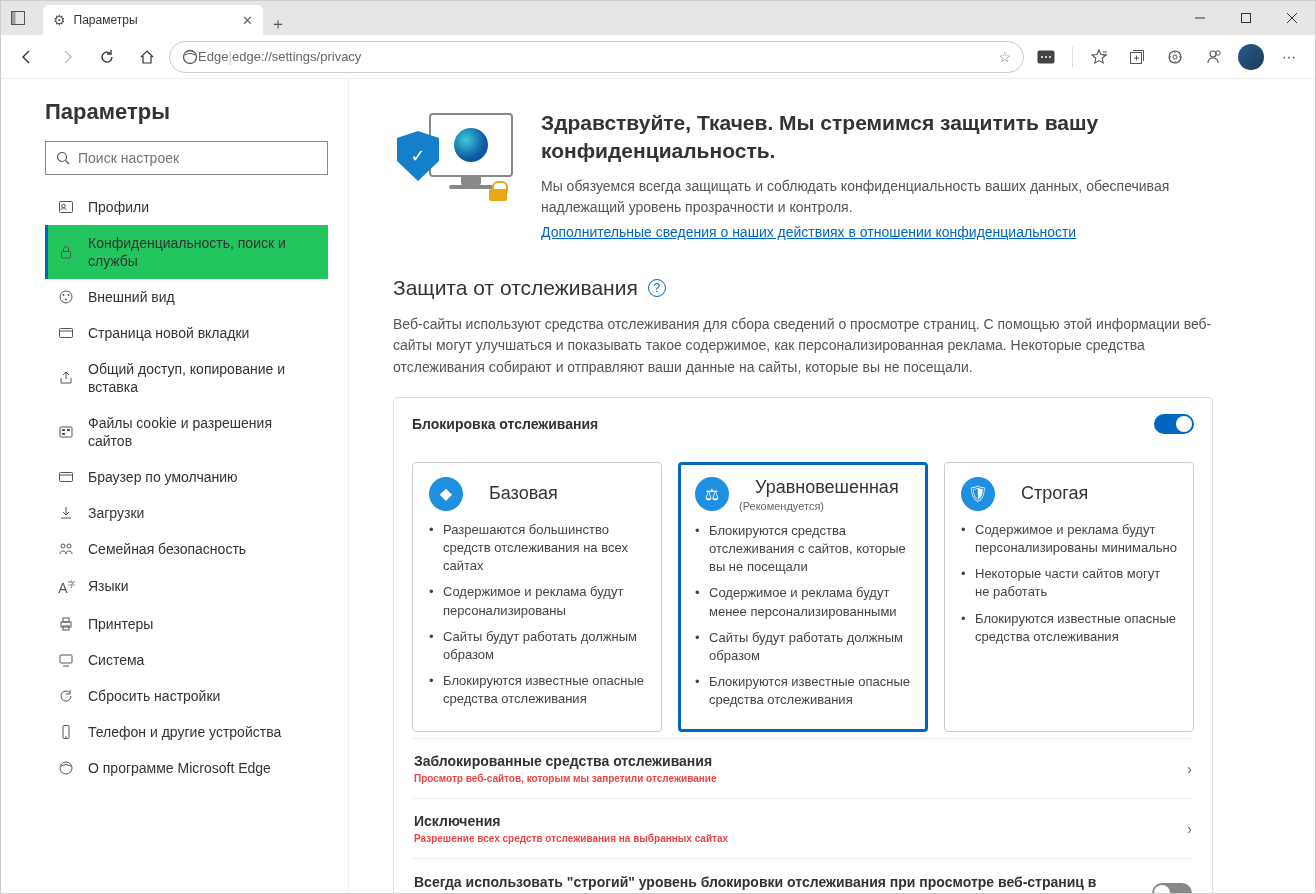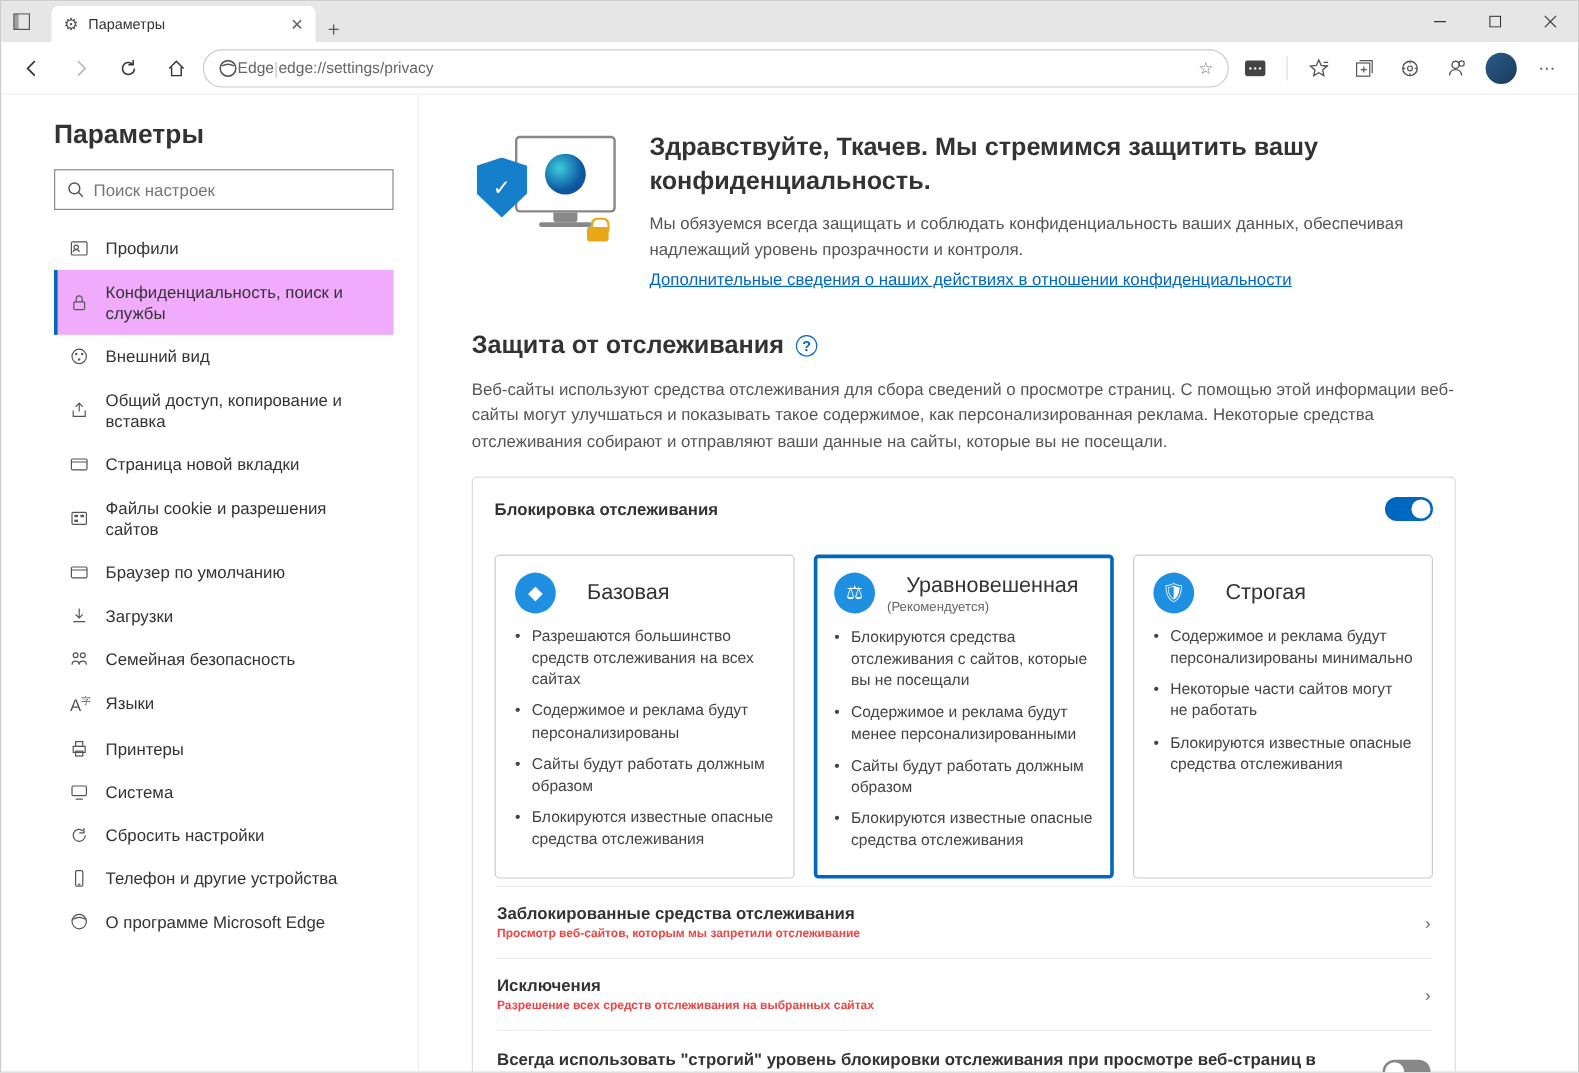--- a/index.html
+++ b/index.html
@@ -29,39 +29,39 @@
 .toolbar-right { display: flex; align-items: center; gap: 2px; }
 .tsep { width: 1px; height: 20px; background: #ddd; margin: 0 6px; }
 .avatar { width: 26px; height: 26px; border-radius: 50%; background: linear-gradient(135deg,#2a5b8b,#1a3a5b); }
 .content { flex: 1; display: flex; overflow: hidden; }
 .sidebar { width: 348px; border-right: 1px solid #eee; padding: 20px 20px 20px 44px; overflow-y: auto; }
 .side-h { font-size: 22px; font-weight: 600; margin-bottom: 16px; }
 .search { border: 1px solid #888; height: 34px; display: flex; align-items: center; padding: 0 10px; gap: 8px; margin-bottom: 14px; }
 .search input { border: none; outline: none; flex: 1; font-size: 14px; }
 .nav { list-style: none; }
 .nav li { display: flex; align-items: center; gap: 12px; padding: 9px 10px; font-size: 14px; color: #333; cursor: default; border-left: 3px solid transparent; }
-.nav li.active { background: #f0abfc; border-left-color: #0067c0; }
+.nav li.active { background: #22c55e; border-left-color: #0067c0; }
 .nav li .nico { width: 18px; text-align: center; color: #555; flex-shrink: 0; line-height: 18px; }
 .nav li span.lbl { line-height: 18px; }
 .main { flex: 1; overflow-y: auto; padding: 30px 100px 30px 0; }
 .main-inner { max-width: 820px; margin-left: 44px; }
 .hero { display: flex; gap: 28px; margin-bottom: 36px; }
 .hero-graphic { width: 120px; height: 90px; position: relative; flex-shrink: 0; }
 .monitor { position: absolute; right: 0; top: 4px; width: 84px; height: 64px; border: 2px solid #888; border-radius: 4px; background: #fff; display:flex; align-items:center; justify-content:center; }
 .monitor::after { content:""; position:absolute; bottom:-10px; left:50%; transform:translateX(-50%); width:20px; height:8px; background:#888; border-radius: 0 0 2px 2px; }
 .monitor::before { content:""; position:absolute; bottom:-14px; left:50%; transform:translateX(-50%); width:44px; height:4px; background:#888; border-radius: 2px; }
 .edge-logo { width:34px; height:34px; border-radius:50%; background: radial-gradient(circle at 35% 35%, #3ccbda 0%, #0c59a4 60%, #114a8b 100%); }
 .shield { position:absolute; left:4px; top:22px; width:42px; height:50px; background:#167fcc; clip-path: polygon(50% 0, 100% 14%, 100% 60%, 50% 100%, 0 60%, 0 14%); display:flex; align-items:center; justify-content:center; color:#fff; font-size:18px; }
 .lock { position:absolute; right:6px; bottom:-2px; width:18px; height:20px; }
 .lock::before{content:"";position:absolute;top:0;left:3px;width:12px;height:10px;border:2px solid #e6a817;border-bottom:none;border-radius:6px 6px 0 0;}
 .lock::after{content:"";position:absolute;bottom:0;left:0;width:18px;height:12px;background:#e6a817;border-radius:2px;}
 .hero-text h2 { font-size: 21px; font-weight: 600; margin-bottom: 10px; line-height: 1.35; }
 .hero-text p { color: #555; line-height: 1.5; margin-bottom: 6px; }
 .hero-text a { color: #0067c0; text-decoration: underline; }
-.section-h { font-size: 21px; font-weight: 700; margin-bottom: 14px; display: flex; align-items: center; gap: 10px; }
+.section-h { font-size: 21px; font-weight: 400; margin-bottom: 14px; display: flex; align-items: center; gap: 10px; }
 .help { width: 18px; height: 18px; border: 1px solid #0067c0; color: #0067c0; border-radius: 50%; font-size: 12px; display: inline-flex; align-items: center; justify-content: center; }
 .section-desc { color: #555; line-height: 1.55; margin-bottom: 18px; }
 .card { border: 1px solid #ddd; border-radius: 4px; padding: 16px 18px 10px; }
 .card-head { display: flex; align-items: center; justify-content: space-between; margin-bottom: 28px; }
 .card-title { font-weight: 600; font-size: 14px; }
 .toggle { width: 40px; height: 20px; border-radius: 10px; background: #0067c0; position: relative; }
 .toggle::after { content:""; position:absolute; right:2px; top:2px; width:16px; height:16px; background:#fff; border-radius:50%; }
 .toggle.off { background: #888; }
 .toggle.off::after { right:auto; left:2px; }
 .levels { display: flex; gap: 16px; margin-bottom: 6px; }
@@ -244,34 +244,34 @@
                 <circle cx="5.5" cy="6" r="1" fill="#555"></circle>
                 <circle cx="10.5" cy="6" r="1" fill="#555"></circle>
                 <circle cx="8" cy="10.5" r="1" fill="#555"></circle>
               </svg>
             </span>
             <span class="lbl">Внешний вид</span>
           </li>
         <li>
             <span class="nico">
               <svg width="16" height="16" viewBox="0 0 16 16">
+                <rect x="1.5" y="3.5" width="13" height="9" rx="1" fill="none" stroke="#555"></rect>
+                <line x1="1.5" y1="6" x2="14.5" y2="6" stroke="#555"></line>
+              </svg>
+            </span>
+            <span class="lbl">Страница новой вкладки</span>
+          </li>
+        <li>
+            <span class="nico">
+              <svg width="16" height="16" viewBox="0 0 16 16">
                 <path d="M3 8v5h10V8" fill="none" stroke="#555"></path>
                 <path d="M8 2v7M5 5l3-3 3 3" fill="none" stroke="#555"></path>
               </svg>
             </span>
             <span class="lbl">Общий доступ, копирование и вставка</span>
-          </li>
-        <li>
-            <span class="nico">
-              <svg width="16" height="16" viewBox="0 0 16 16">
-                <rect x="1.5" y="3.5" width="13" height="9" rx="1" fill="none" stroke="#555"></rect>
-                <line x1="1.5" y1="6" x2="14.5" y2="6" stroke="#555"></line>
-              </svg>
-            </span>
-            <span class="lbl">Страница новой вкладки</span>
           </li>
         <li>
             <span class="nico">
               <svg width="16" height="16" viewBox="0 0 16 16">
                 <rect x="2" y="3" width="12" height="10" rx="1" fill="none" stroke="#555"></rect>
                 <rect x="4" y="5" width="3" height="2" fill="#555"></rect>
                 <rect x="9" y="5" width="3" height="2" fill="#555"></rect>
                 <rect x="4" y="9" width="3" height="2" fill="#555"></rect>
               </svg>
             </span>

